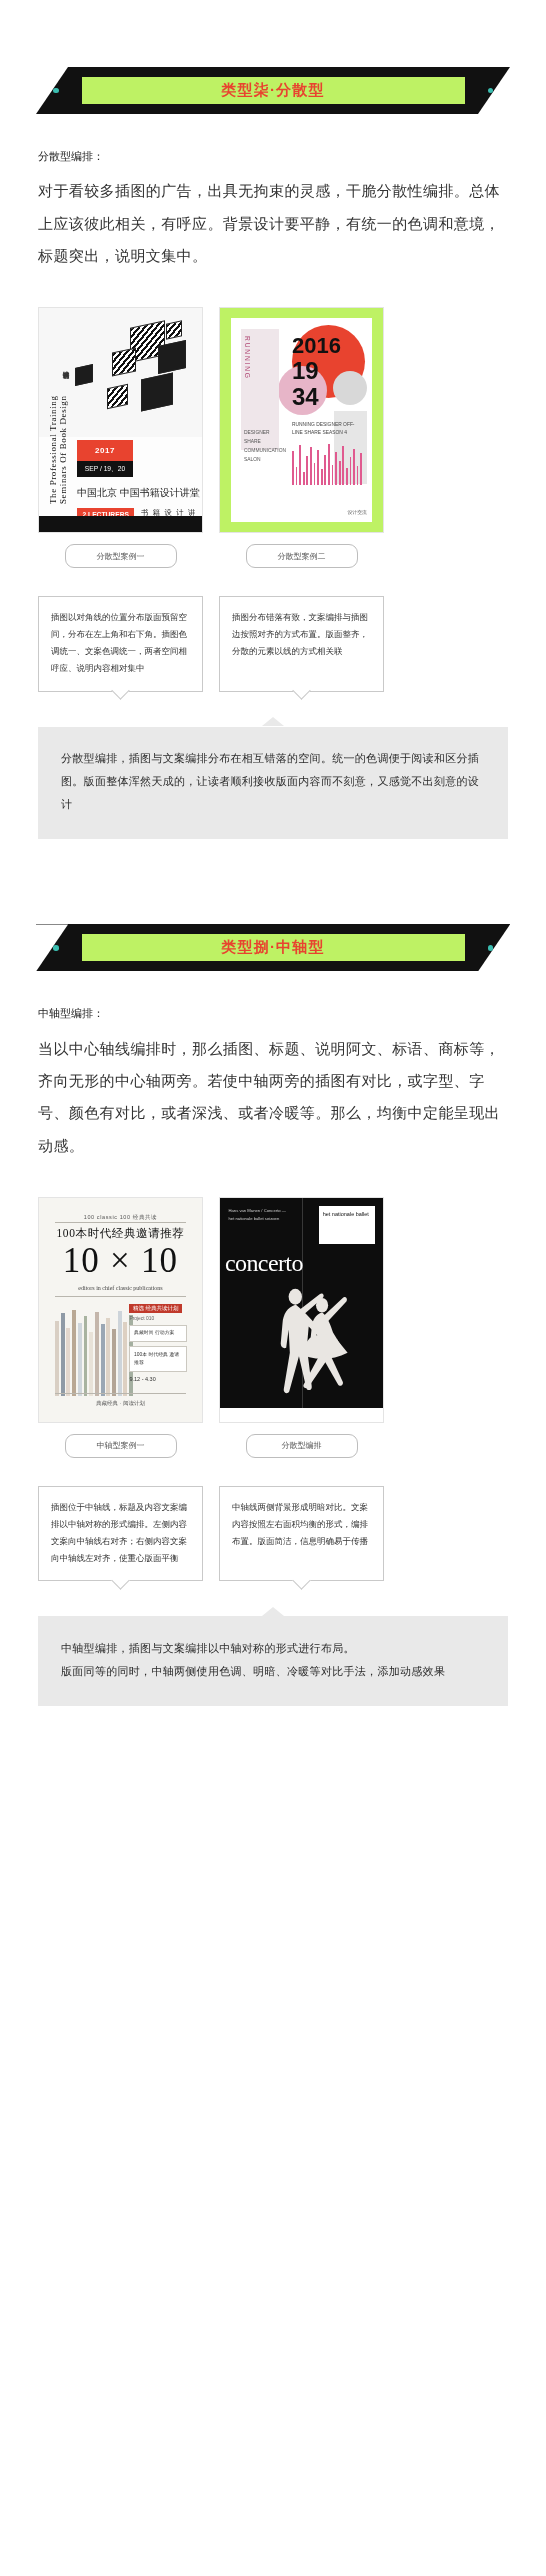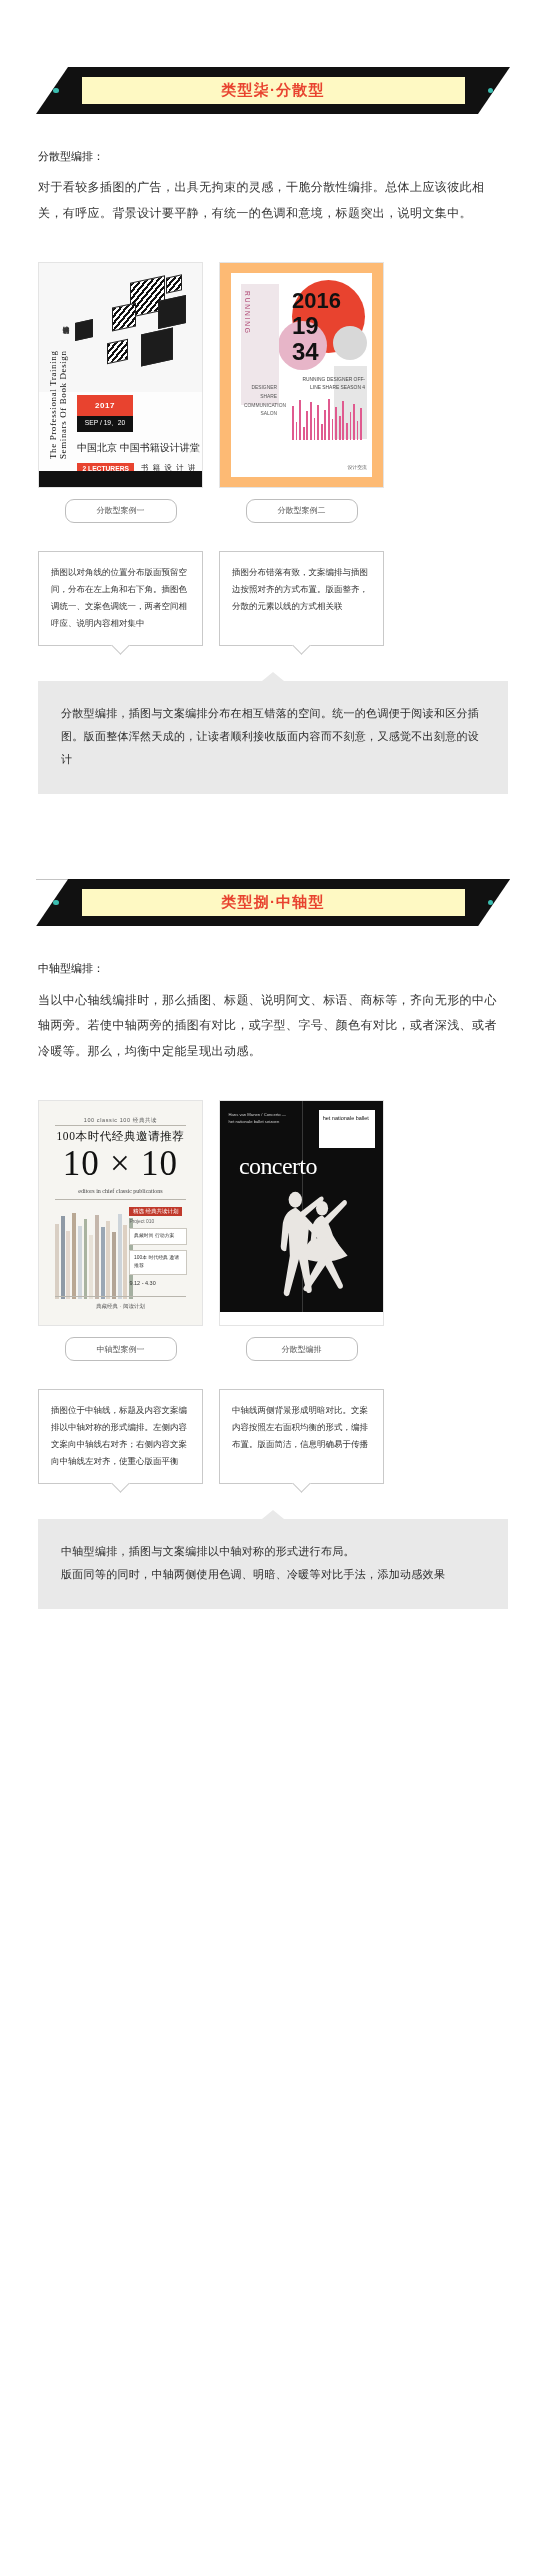--- a/index.html
+++ b/index.html
@@ -45,21 +45,21 @@
     position: absolute;
     width: 5.5px; height: 5.5px;
     border-radius: 50%;
     background: #3bbdb0;
     top: 20.6px;
   }
   .ribbon-dot.left { left: 17px; }
   .ribbon-dot.right { right: 17px; }
   .ribbon-inner {
     position: relative;
-    background: #fef9c3;
+    background: #bef264;
     height: 27px;
     width: calc(100% - 91px);
     display: flex;
     align-items: center;
     justify-content: center;
   }
   .ribbon-title {
     font-size: 15px;
     font-weight: bold;
     letter-spacing: 1.2px;
@@ -72,21 +72,21 @@
     margin: 0 38px;
     padding-top: 32px;
   }
   .lead-label {
     font-size: 11px;
     color: #222;
     line-height: 1.9;
     margin-bottom: 8.5px;
   }
   .lead-para {
-    font-size: 12px;
+    font-size: 15px;
     color: #333;
     line-height: 2.15;
     letter-spacing: 0.4px;
   }
 
   
   .examples {
     display: flex;
     gap: 16px;
     margin: 35px 38px 0 38px;
@@ -234,21 +234,21 @@
     font-weight: bold;
   }
   .p1 .foot {
     position: absolute;
     left: 0; right: 0; bottom: 0;
     height: 16px;
     background: #111;
   }
 
   
-  .p2 { background: #fdba74; text-align: right; }
+  .p2 { background: #bef264; }
   .p2 .p2-panel {
     position: absolute; left: 11px; top: 9.7px; right: 11px; bottom: 9.7px;
     background: #ffffff;
   }
   .p2 .arc {
     position: absolute;
     border-radius: 50%;
   }
   .p2 .num {
     position: absolute;
@@ -320,21 +320,21 @@
   }
 
   
   .p4 { background: #0d0d0d; }
   .p4 .whitepanel {
     position: absolute; right: 8.5px; top: 8.5px;
     width: 56px; height: 38px; background: #fff;
     font-size: 5.5px; color: #111; padding: 4.2px; line-height: 1.5;
   }
   .p4 .concerto {
-    position: absolute; left: 19px; top: 52px;
+    position: absolute; left: 5px; top: 52px;
     font-family: "Liberation Serif", serif;
     font-size: 24px; color: #ffffff; letter-spacing: -0.6px;
   }
   .p4 .sidetext {
     position: absolute; left: 8.5px; top: 9.7px; width: 58px;
     font-size: 4.2px; color: #cfcfcf; line-height: 1.7;
   }
   .p4 .dancer {
     position: absolute; left: 50%; bottom: 0;
     transform: translateX(-50%);

